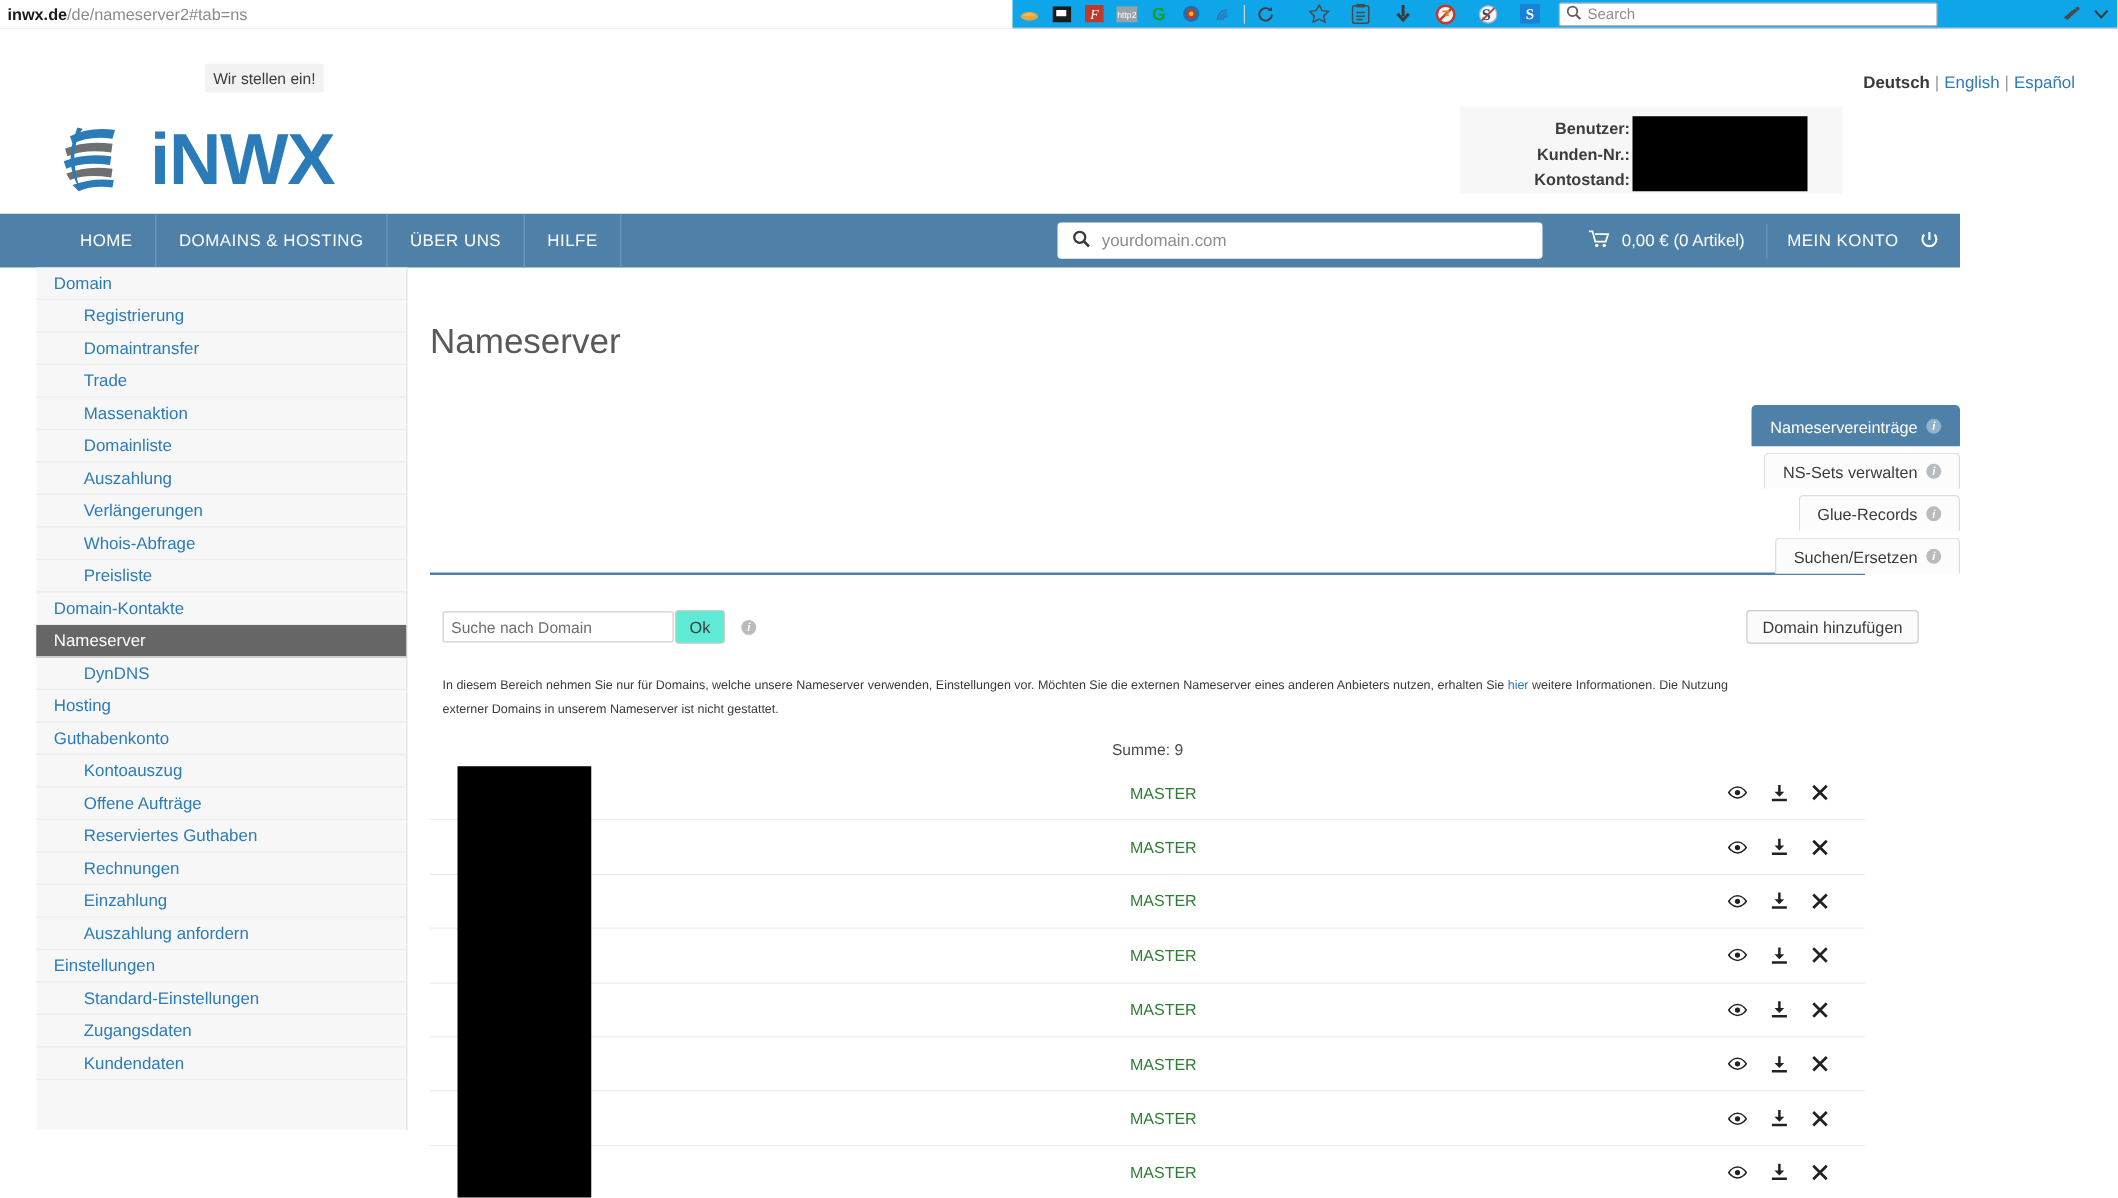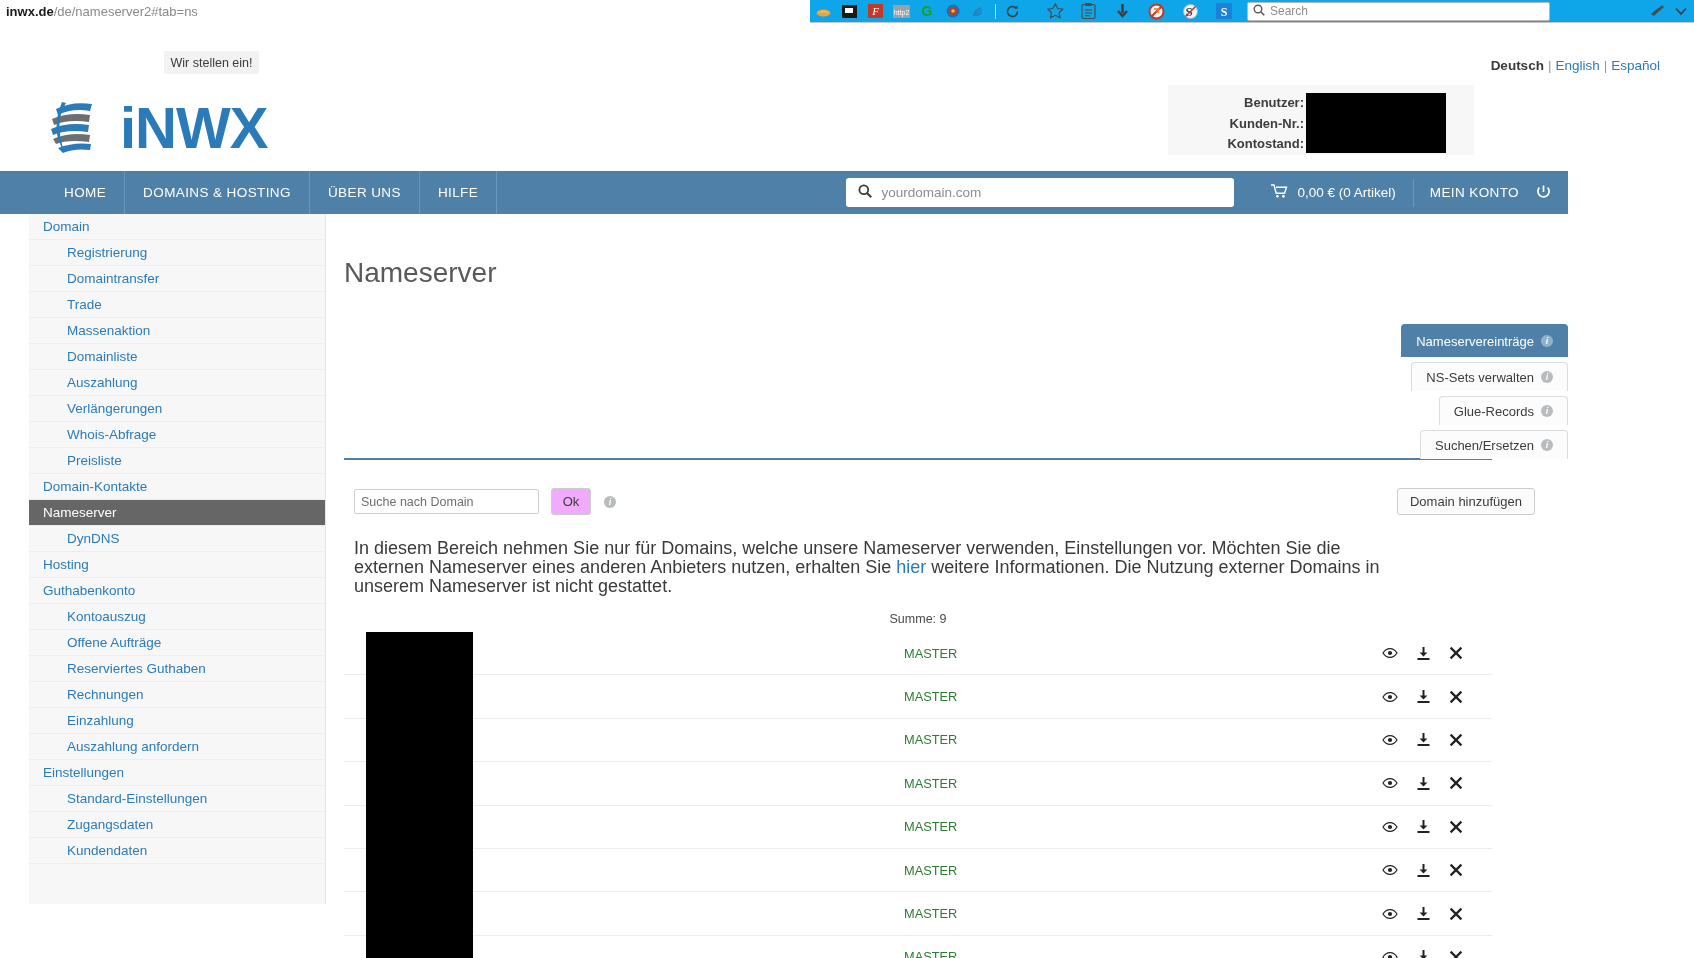--- a/index.html
+++ b/index.html
@@ -130,31 +130,31 @@
     display:inline-block;
   }
   .tab.active .info-i{background:#8fb2cd;color:#fff;}
 
   .filterrow{display:flex;align-items:center;margin:28px 0 0 28px;}
   .dominput{
     width:185px;height:25px;border:1px solid #cfcfcf;border-radius:2px;
     font-size:12.5px;color:#6e6e6e;padding:0 6px;display:flex;align-items:center;background:#fff;
   }
   .okbtn{
-    margin-left:12px;width:40px;height:27px;border:1px solid #cccccc;border-radius:3px;
-    background:#f0abfc;font-size:13px;color:#3b3b3b;display:flex;align-items:center;justify-content:center;
+    margin-left:1px;width:40px;height:27px;border:1px solid #cccccc;border-radius:3px;
+    background:#5eead4;font-size:13px;color:#3b3b3b;display:flex;align-items:center;justify-content:center;
   }
   .filter-i{margin-left:13px;}
   .adddomain{
     margin-left:auto;margin-right:33px;height:27px;border:1px solid #cccccc;border-radius:3px;
     background:#fbfbfb;font-size:13px;color:#3b3b3b;display:flex;align-items:center;padding:0 12px;
   }
 
   .desc{
-    margin:24px 28px 0 28px;font-size:18px;color:#3a3a3a;line-height:19px;width:1060px;
+    margin:24px 28px 0 28px;font-size:10px;color:#3a3a3a;line-height:19px;width:1060px;
   }
   .desc a{color:#2b7bb9;text-decoration:none;}
 
   .summe{text-align:center;font-size:12.5px;color:#4a4a4a;margin-top:16px;width:1148px;margin-left:18px;}
 
   .table{margin:6px 0 0 18px;width:1148px;position:relative;}
   .trow{
     height:43.4px;border-bottom:1px solid #ededed;display:flex;align-items:center;
     font-size:12.8px;
   }

